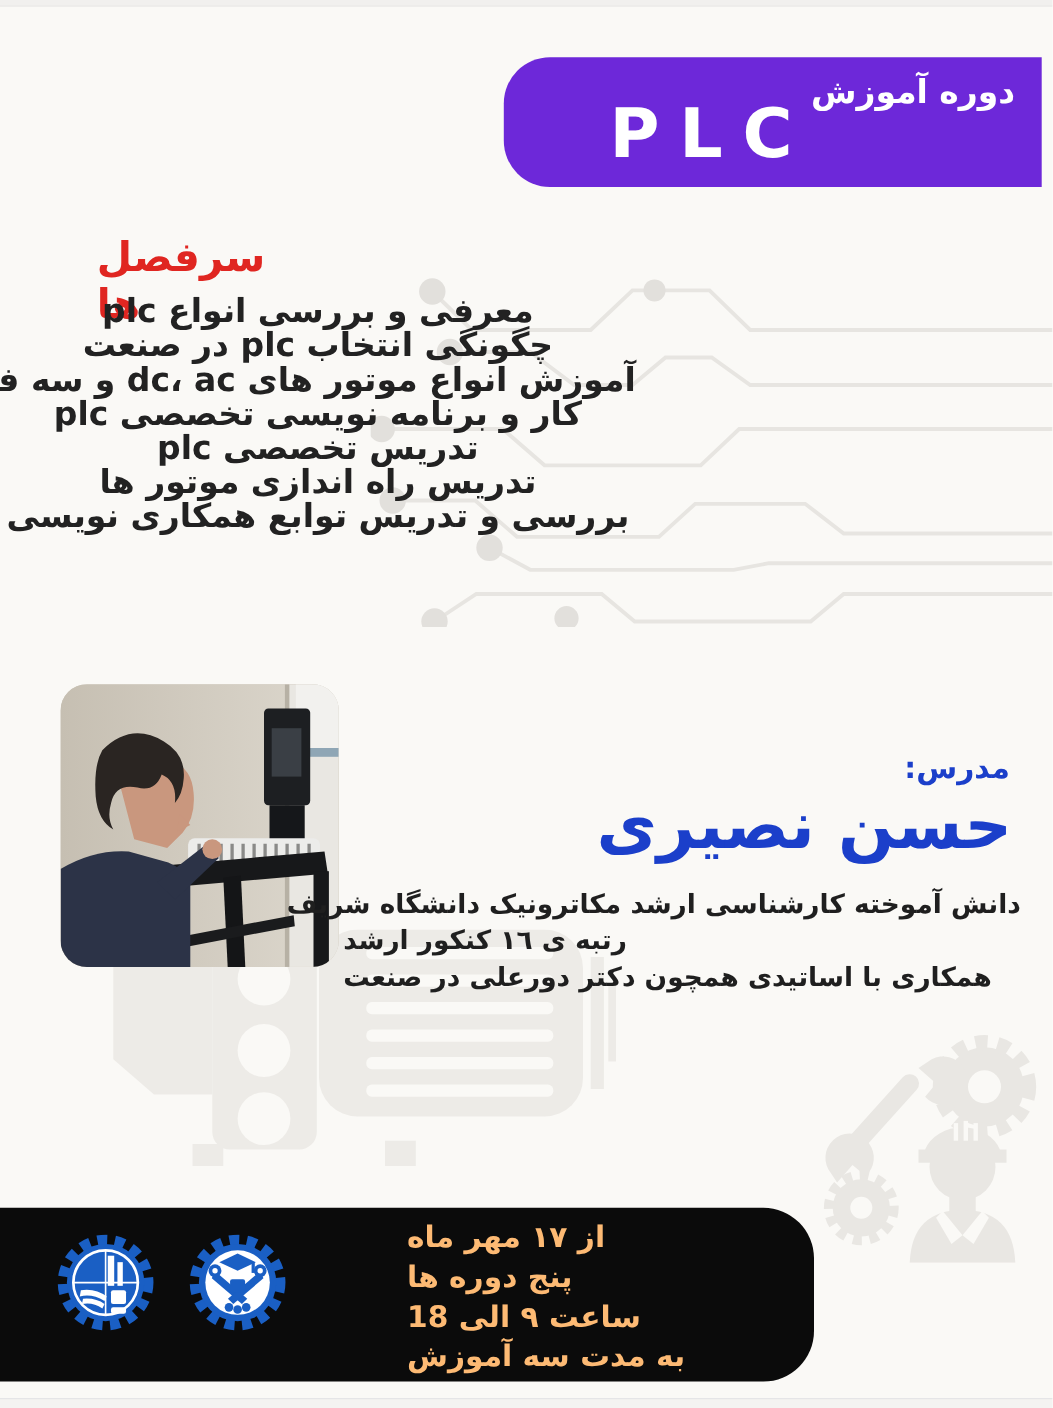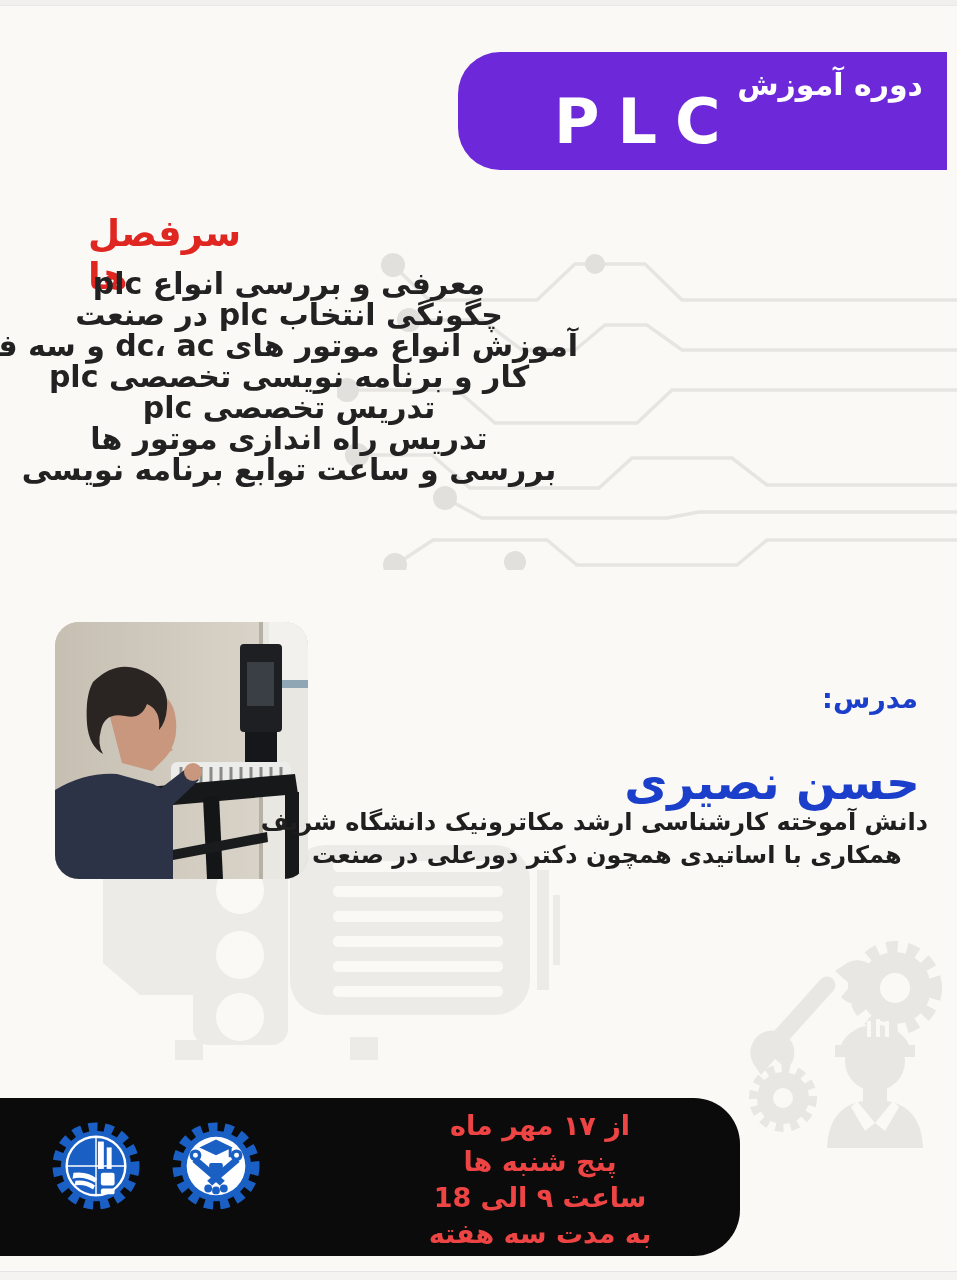--- a/index.html
+++ b/index.html
@@ -50,42 +50,42 @@
     position:absolute;left:55px;top:622px;width:253px;height:257px;
     border-radius:24px;overflow:hidden;background:#cfc9bd;
   }
 
   
   .instructor-label{
     position:absolute;right:39px;top:683px;
     color:#1b3fca;font-size:27px;font-weight:bold;direction:rtl;
   }
   .instructor-name{
-    position:absolute;right:37px;top:755px;
-    color:#1b3fca;font-size:47px;font-weight:bold;direction:rtl;
+    position:absolute;right:37px;top:716px;
+    color:#1b3fca;font-size:60px;font-weight:bold;direction:rtl;
   }
   .instructor-bio{
     position:absolute;left:312px;top:806px;width:616px;
     direction:rtl;text-align:left;
     color:#1f1f1f;font-size:24px;font-weight:bold;line-height:33px;
   }
   .bio-line{white-space:nowrap;}
 
   
   .footer{
     position:absolute;left:0;top:1098px;width:740px;height:158px;
     background:#0b0b0b;border-radius:0 46px 46px 0;
   }
   .logo{position:absolute;top:24px;width:88px;height:88px;}
   .logo-1{left:52px;}
   .logo-2{left:172px;}
   .schedule{
     position:absolute;left:370px;top:10px;width:340px;
-    color:#ef4444;font-size:27px;font-weight:bold;line-height:36px;
-    direction:rtl;text-align:center;
+    color:#fdba74;font-size:27px;font-weight:bold;line-height:36px;
+    direction:rtl;text-align:left;
   }
 </style>
 </head>
 <body>
 
 <div class="page">
 
   <div class="hairline-top"></div>
 
   <svg class="circuit" width="620" height="330" viewBox="0 0 620 330">
@@ -170,21 +170,21 @@
   </div>
 
   <div class="topics-heading">سرفصل ها</div>
   <div class="topics-list">
     <div class="topic-line">معرفی و بررسی انواع plc</div>
     <div class="topic-line">چگونگی انتخاب plc در صنعت</div>
     <div class="topic-line">آموزش انواع موتور های dc، ac و سه فاز در صنعت</div>
     <div class="topic-line">کار و برنامه نویسی تخصصی plc</div>
     <div class="topic-line">تدریس تخصصی plc</div>
     <div class="topic-line">تدریس راه اندازی موتور ها</div>
-    <div class="topic-line">بررسی و ساعت توابع برنامه نویسی</div>
+    <div class="topic-line">بررسی و تدریس توابع همکاری نویسی</div>
   </div>
 
   <div class="photo">
     <svg width="253" height="257" viewBox="0 0 253 257">
       <defs>
         <linearGradient id="wall" x1="0" y1="0" x2="1" y2="0">
           <stop offset="0" stop-color="#c6bfb2"></stop>
           <stop offset="1" stop-color="#ddd8ce"></stop>
         </linearGradient>
       </defs>
@@ -227,20 +227,21 @@
       <path d="M55,95 q8,-28 38,-26 q26,2 28,30 q2,22 -10,36 l-14,14 -30,-8 Z" fill="#c9977e"></path>
       <path d="M108,118 l10,10 -12,6 Z" fill="#c9977e"></path>
       <path d="M38,60 q26,-26 56,-8 q20,12 18,34 q-1,14 -8,22 q2,-20 -12,-26 q-6,16 -22,12 q-20,-4 -24,14 q-4,14 2,24 q-14,-8 -16,-30 q-2,-28 6,-42 Z" fill="#2a2522"></path>
     </svg>
   </div>
 
   <div class="instructor-label">مدرس:</div>
   <div class="instructor-name">حسن نصیری</div>
   <div class="instructor-bio">
     <div class="bio-line">دانش آموخته کارشناسی ارشد مکاترونیک دانشگاه شریف</div>
+    <div class="bio-line">رتبه ی ١٦ کنکور ارشد</div>
     <div class="bio-line">همکاری با اساتیدی همچون دکتر دورعلی در صنعت</div>
   </div>
 
   <div class="footer">
 
     <svg class="logo logo-1" viewBox="0 0 90 90">
       <circle cx="45" cy="45" r="39" fill="none" stroke="#1a5fc4" stroke-width="11" stroke-dasharray="9 7"></circle>
       <circle cx="45" cy="45" r="36" fill="#1a5fc4"></circle>
       <circle cx="45" cy="45" r="30" fill="none" stroke="#ffffff" stroke-width="2.5"></circle>
       <g fill="#ffffff">
@@ -270,20 +271,20 @@
         <circle cx="45" cy="70" r="4"></circle>
         <circle cx="53" cy="68" r="4"></circle>
         <rect x="38" y="42" width="14" height="12" rx="2"></rect>
       </g>
       <circle cx="24" cy="34" r="2.5" fill="#ffffff"></circle>
       <circle cx="66" cy="34" r="2.5" fill="#ffffff"></circle>
     </svg>
 
     <div class="schedule">
       <div>از ١٧ مهر ماه</div>
-      <div>پنج شنبه ها</div>
+      <div>پنج دوره ها</div>
       <div>ساعت ٩ الی 18</div>
-      <div>به مدت سه هفته</div>
+      <div>به مدت سه آموزش</div>
     </div>
   </div>
 
   <div class="hairline-bottom"></div>
 </div>
 
 </body></html>

